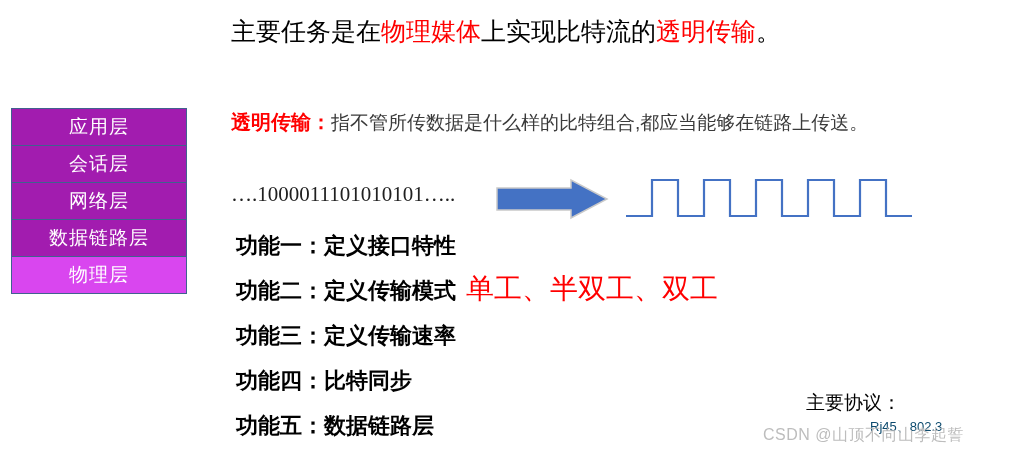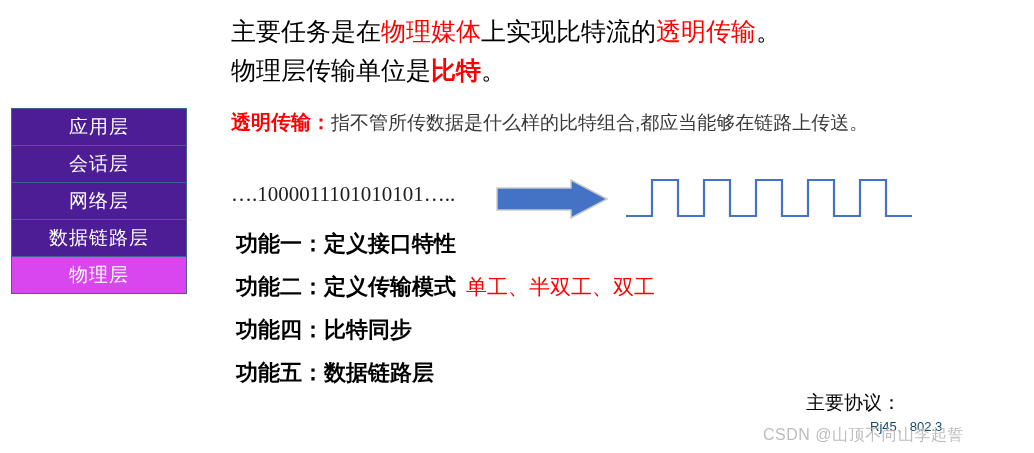--- a/index.html
+++ b/index.html
@@ -23,21 +23,21 @@
     width: 176px;
   }
   .osi-layer {
     height: 38px;
     box-sizing: border-box;
     border: 1px solid #41618f;
     margin-top: -1px;
     display: flex;
     align-items: center;
     justify-content: center;
-    background: #4c1d95;
+    background: #a21caf;
     color: #ffffff;
     font-size: 19px;
     letter-spacing: 1px;
   }
   .osi-layer:first-child { margin-top: 0; }
   .osi-layer.highlight {
     background: #d946ef;
   }
 
   
@@ -113,21 +113,21 @@
   .function-item {
     font-size: 22px;
     font-weight: bold;
     color: #000000;
     line-height: 43px;
     white-space: nowrap;
   }
   .function-item .note {
     color: #ff0000;
     font-weight: normal;
-    font-size: 21px;
+    font-size: 28px;
     margin-left: 10px;
   }
 
   
   #protocol-block {
     position: absolute;
     left: 806px;
     top: 388px;
     font-size: 19px;
     color: #000000;
@@ -170,40 +170,40 @@
   <div class="osi-layer">
     <span>数据链路层</span>
   </div>
   <div class="osi-layer highlight">
     <span>物理层</span>
   </div>
 </div>
 
 <div id="intro-block">
   <div><span>主要任务是在</span><span class="red">物理媒体</span><span>上实现比特流的</span><span class="red">透明传输</span><span>。</span></div>
-  <div><span>物理层传输单位是</span><span class="red-bold">比特</span><span>。</span></div>
 </div>
 
 <div id="definition-line"><span class="term">透明传输</span><span class="term">：</span><span>指不管所传数据是什么样的比特组合,都应当能够在链路上传送。</span></div>
 
 <div id="bitstream-row">
   <div id="bitstream-text">….1000011101010101…..</div>
 
   <svg id="flow-arrow" viewBox="0 0 114 42">
     <polygon points="2,10 76,10 76,2 112,21 76,40 76,32 2,32" fill="#4472c4" stroke="#c9c9c9" stroke-width="1.5"></polygon>
   </svg>
 
   <svg id="signal-wave" viewBox="0 0 290 52">
     <polyline points="2,44 28,44 28,8 54,8 54,44 80,44 80,8 106,8 106,44 132,44 132,8 158,8 158,44 184,44 184,8 210,8 210,44 236,44 236,8 262,8 262,44 288,44" fill="none" stroke="#4472c4" stroke-width="2.2" stroke-linejoin="miter" stroke-linecap="butt"></polyline>
   </svg>
 </div>
 
 <div id="function-list">
   <div class="function-item"><span>功能一：定义接口特性</span><span class="note"></span></div>
   <div class="function-item"><span>功能二：定义传输模式</span><span class="note">单工、半双工、双工</span></div>
+  <div class="function-item"><span>功能三：定义传输速率</span><span class="note"></span></div>
   <div class="function-item"><span>功能四：比特同步</span><span class="note"></span></div>
   <div class="function-item"><span>功能五：数据链路层</span><span class="note"></span></div>
 </div>
 
 <div id="protocol-block">主要协议：</div>
 <div id="protocol-value">Rj45、802.3</div>
 
 <div id="watermark">CSDN @山顶不向山李起誓</div>
 
 </body></html>

